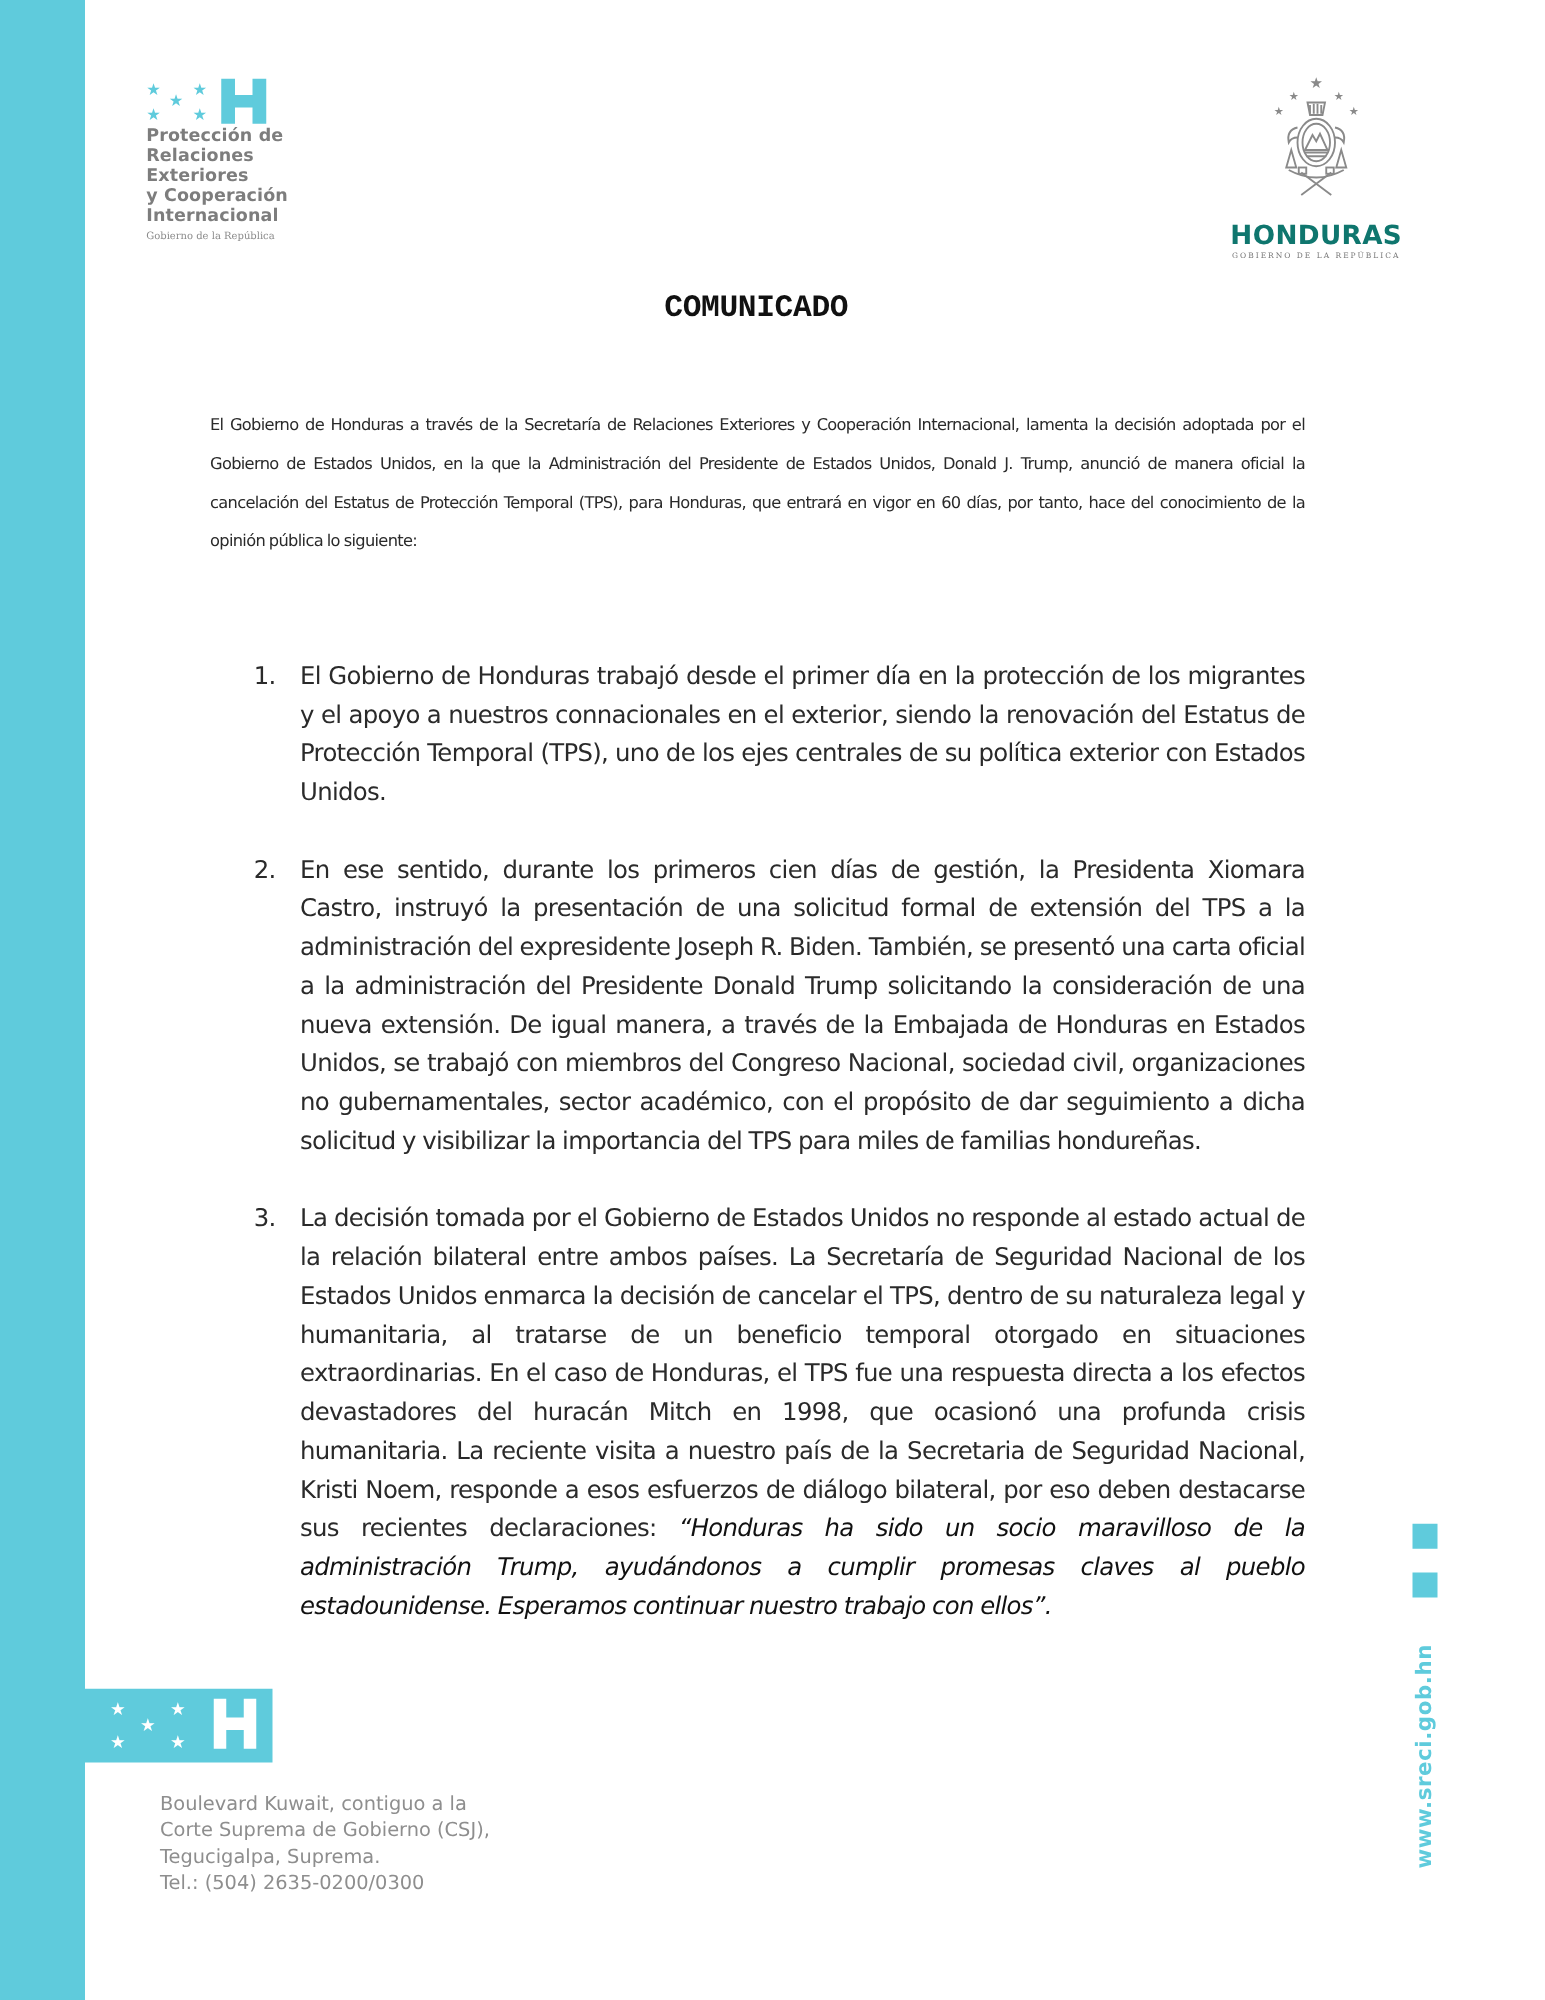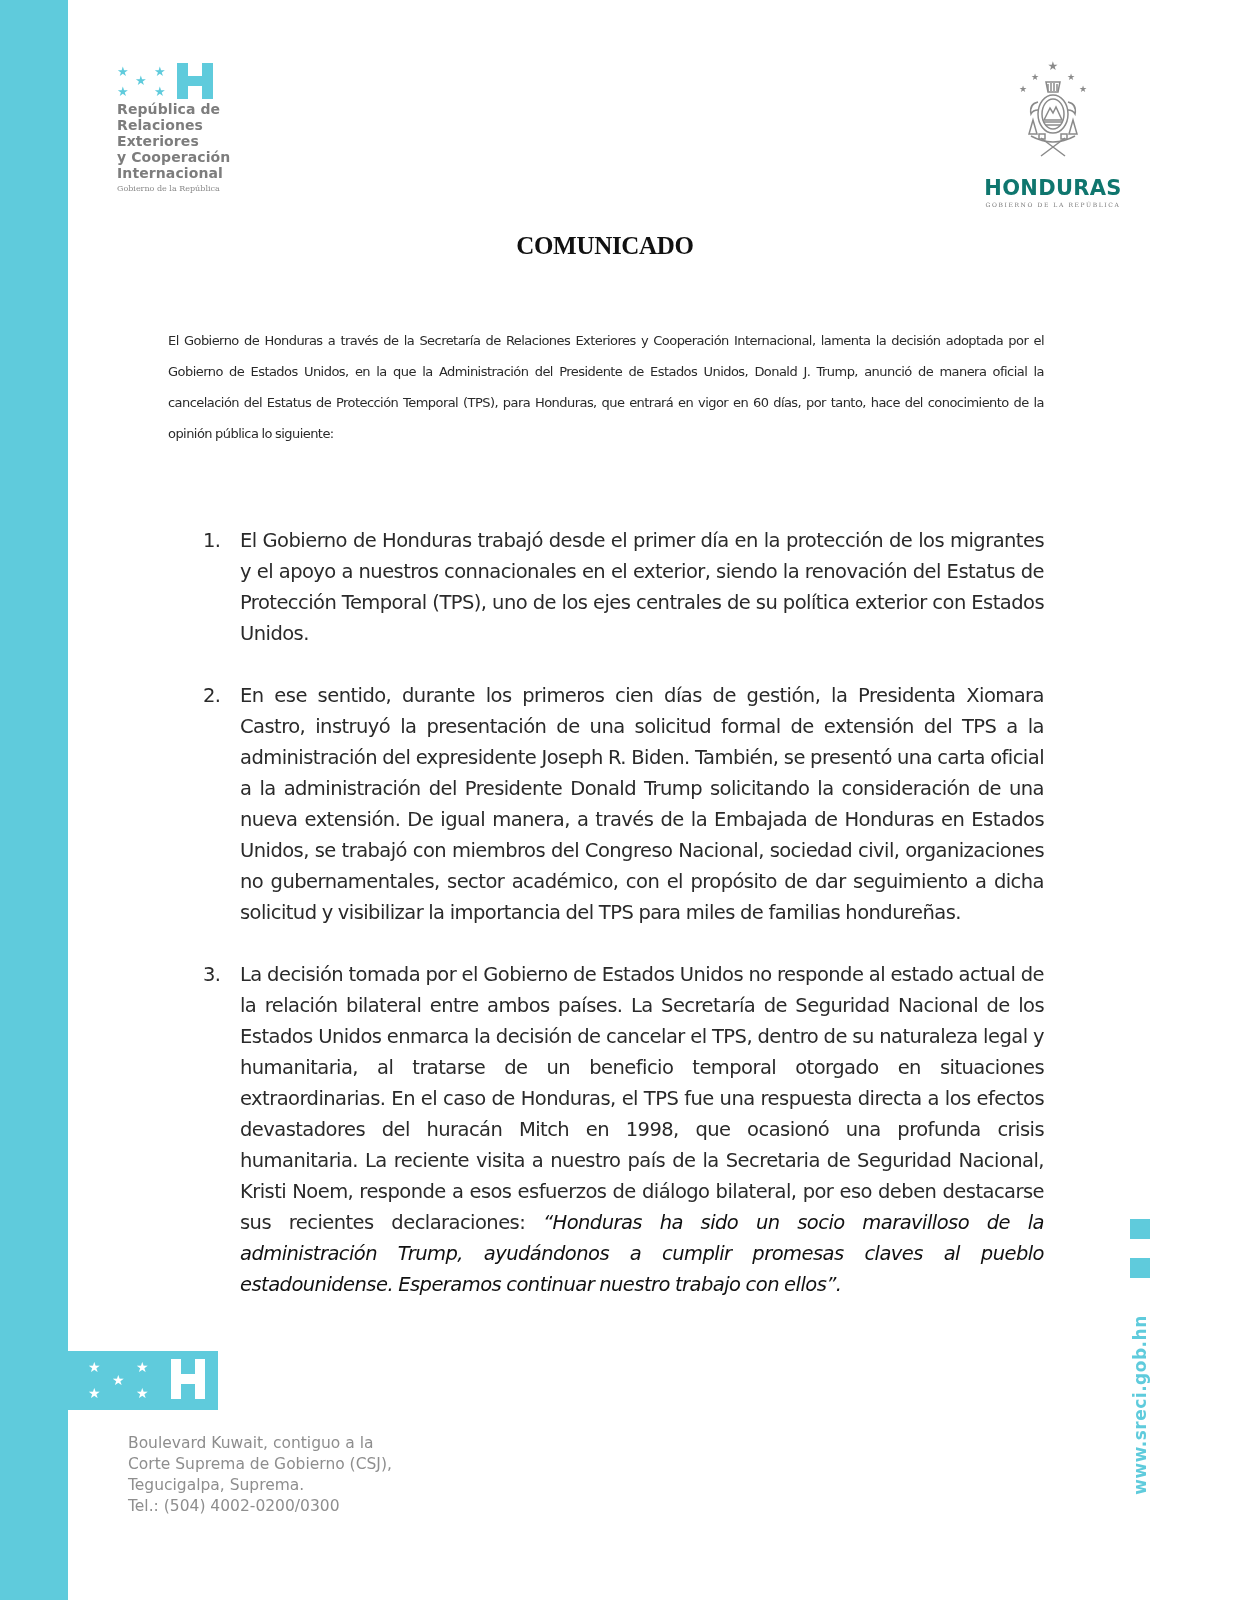--- a/index.html
+++ b/index.html
@@ -18,21 +18,21 @@
   .logo-left .hbig span { position: absolute; left: 9px; top: 13px; width: 18px; height: 10px; background: #5fcbdc; }
   .logo-left .org { font-family: "DejaVu Sans", sans-serif; font-weight: bold; color: #7d7d7d; font-size: 14px; line-height: 16px; letter-spacing: 0.1px; }
   .logo-left .gov { font-family: "DejaVu Serif", serif; color: #8a8a8a; font-size: 8px; margin-top: 3px; }
 
   
   .logo-right { position: absolute; left: 978px; top: 58px; width: 150px; text-align: center; }
   .logo-right svg { display: block; margin: 0 auto; }
   .logo-right .country { font-family: "DejaVu Sans", sans-serif; font-weight: bold; color: #0f766e; font-size: 21px; letter-spacing: 0.3px; margin-top: 16px; }
   .logo-right .gov2 { font-family: "DejaVu Serif", serif; color: #777; font-size: 6px; letter-spacing: 1.6px; margin-top: 1px; }
 
-  .title { position: absolute; left: 0; width: 1210px; top: 232px; text-align: center; font-family: Liberation Serif, serif; font-weight: bold; font-size: 25px; color: #111; letter-spacing: -0.3px; }
+  .title { position: absolute; left: 0; width: 1210px; top: 232px; text-align: center; font-family: Liberation Mono, monospace; font-weight: bold; font-size: 25px; color: #111; letter-spacing: -0.3px; }
 
   .body-text { position: absolute; left: 168px; width: 876px; font-family: "DejaVu Sans", sans-serif; font-size: 13px; line-height: 31px; color: #2a2a2a; text-align: justify; letter-spacing: -0.55px; word-spacing: -0.5px; }
   .intro { top: 325px; }
 
   .list { position: absolute; left: 200px; width: 844px; font-family: "DejaVu Sans", sans-serif; font-size: 19.5px; line-height: 31px; color: #2a2a2a; letter-spacing: -0.55px; word-spacing: -0.5px; }
   .list-item { position: relative; padding-left: 40px; text-align: justify; margin-bottom: 31px; }
   .list-item .num { position: absolute; left: 3px; top: 0; }
   .list-item .quote { font-style: italic; color: #111; }
   .item1 { top: 525px; }
 
@@ -61,21 +61,21 @@
     <span class="star" style="left:0;top:2px;">★</span>
     <span class="star" style="left:37px;top:2px;">★</span>
     <span class="star" style="left:18px;top:11px;">★</span>
     <span class="star" style="left:0;top:22px;">★</span>
     <span class="star" style="left:37px;top:22px;">★</span>
     <div class="hbig">
         <span></span>
       </div>
   </div>
   <div class="org">
-    <div>República de</div>
+    <div>Protección de</div>
     <div>Relaciones</div>
     <div>Exteriores</div>
     <div>y Cooperación</div>
     <div>Internacional</div>
   </div>
   <div class="gov">Gobierno de la República</div>
 </div>
 
 <div class="logo-right">
   <svg width="80" height="102" viewBox="0 0 80 102">
@@ -134,18 +134,18 @@
   <span class="star" style="left:68px;top:35px;">★</span>
   <div class="hw">
       <span></span>
     </div>
 </div>
 
 <div class="address">
   <div>Boulevard Kuwait, contiguo a la</div>
   <div>Corte Suprema de Gobierno (CSJ),</div>
   <div>Tegucigalpa, Suprema.</div>
-  <div>Tel.: (504) 4002-0200/0300</div>
+  <div>Tel.: (504) 2635-0200/0300</div>
 </div>
 
 <div class="sq sq1"></div>
 <div class="sq sq2"></div>
 <div class="website">www.sreci.gob.hn</div>
 
 </body></html>

